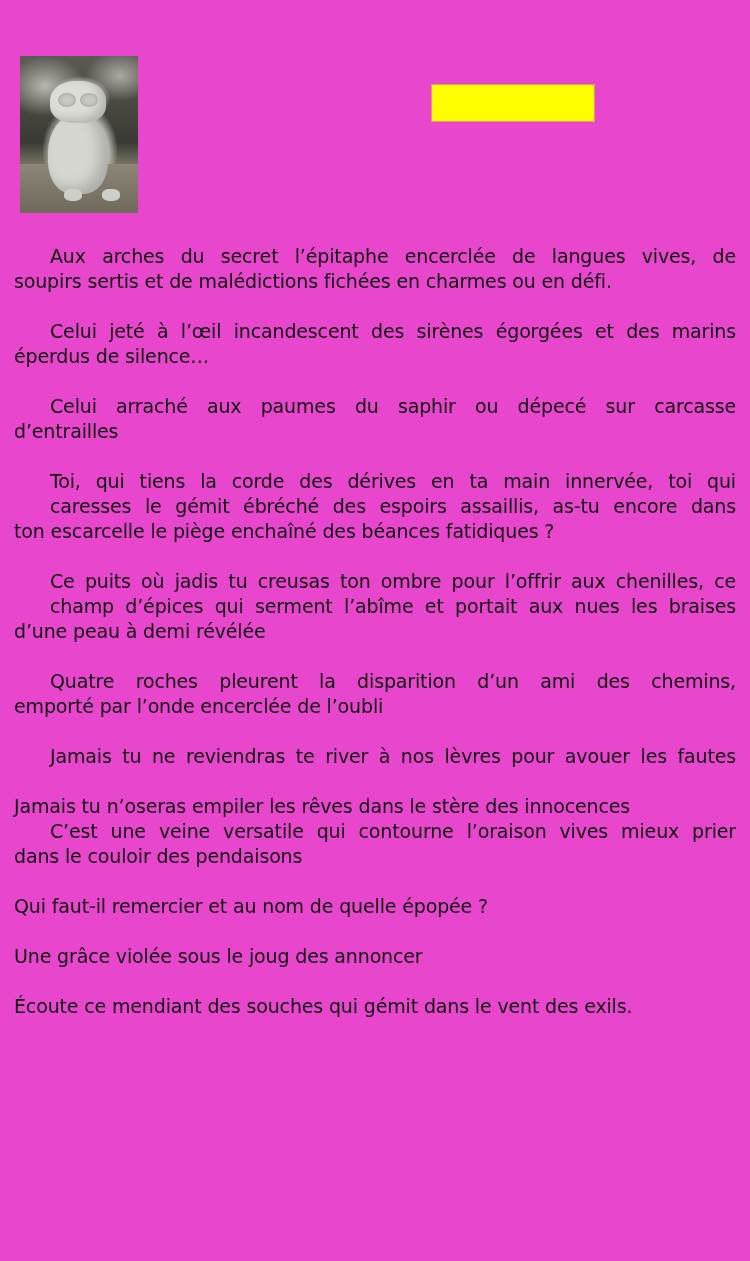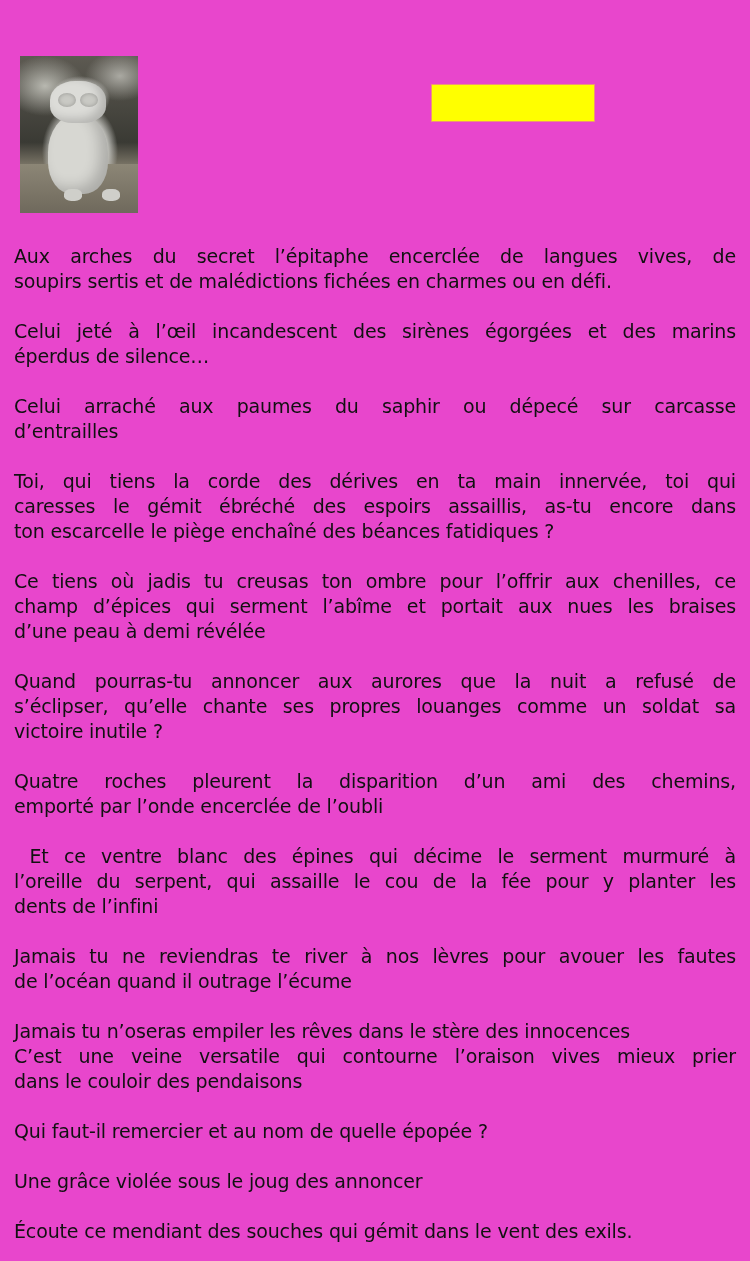--- a/index.html
+++ b/index.html
@@ -104,20 +104,21 @@
       line-height: 25px;
       text-align: justify;
       letter-spacing: -0.15px;
     }
     .para .line {
       display: block;
     }
     .para .line.justify {
       text-align: justify;
       text-align-last: justify;
+      margin-left: 36px;
     }
     .para .line.left {
       text-align: center;
       text-align-last: left;
     }
   </style>
 </head>
 <body>
 
 <div class="header">
@@ -151,45 +152,34 @@
     <span class="line left">d’entrailles</span>
   </p>
 
   <p class="para">
     <span class="line justify">Toi, qui tiens la corde des dérives en ta main innervée, toi qui</span>
     <span class="line justify">caresses le gémit ébréché des espoirs assaillis, as-tu encore dans</span>
     <span class="line left">ton escarcelle le piège enchaîné des béances fatidiques ?</span>
   </p>
 
   <p class="para">
-    <span class="line justify">Ce tiens où jadis tu creusas ton ombre pour l’offrir aux chenilles, ce</span>
+    <span class="line justify">Ce puits où jadis tu creusas ton ombre pour l’offrir aux chenilles, ce</span>
     <span class="line justify">champ d’épices qui serment l’abîme et portait aux nues les braises</span>
     <span class="line left">d’une peau à demi révélée</span>
   </p>
 
-  <p class="para">
-    <span class="line justify">Quand pourras-tu annoncer aux aurores que la nuit a refusé de</span>
-    <span class="line justify">s’éclipser, qu’elle chante ses propres louanges comme un soldat sa</span>
-    <span class="line left">victoire inutile ?</span>
-  </p>
 
   <p class="para">
     <span class="line justify">Quatre roches pleurent la disparition d’un ami des chemins,</span>
     <span class="line left">emporté par l’onde encerclée de l’oubli</span>
   </p>
 
-  <p class="para">
-    <span class="line justify">&nbsp;Et ce ventre blanc des épines qui décime le serment murmuré à</span>
-    <span class="line justify">l’oreille du serpent, qui assaille le cou de la fée pour y planter les</span>
-    <span class="line left">dents de l’infini</span>
-  </p>
 
   <p class="para">
     <span class="line justify">Jamais tu ne reviendras te river à nos lèvres pour avouer les fautes</span>
-    <span class="line left">de l’océan quand il outrage l’écume</span>
   </p>
 
   <p class="para">
     <span class="line left">Jamais tu n’oseras empiler les rêves dans le stère des innocences</span>
     <span class="line justify">C’est une veine versatile qui contourne l’oraison vives mieux prier</span>
     <span class="line left">dans le couloir des pendaisons</span>
   </p>
 
   <p class="para">
     <span class="line left">Qui faut-il remercier et au nom de quelle épopée ?</span>

